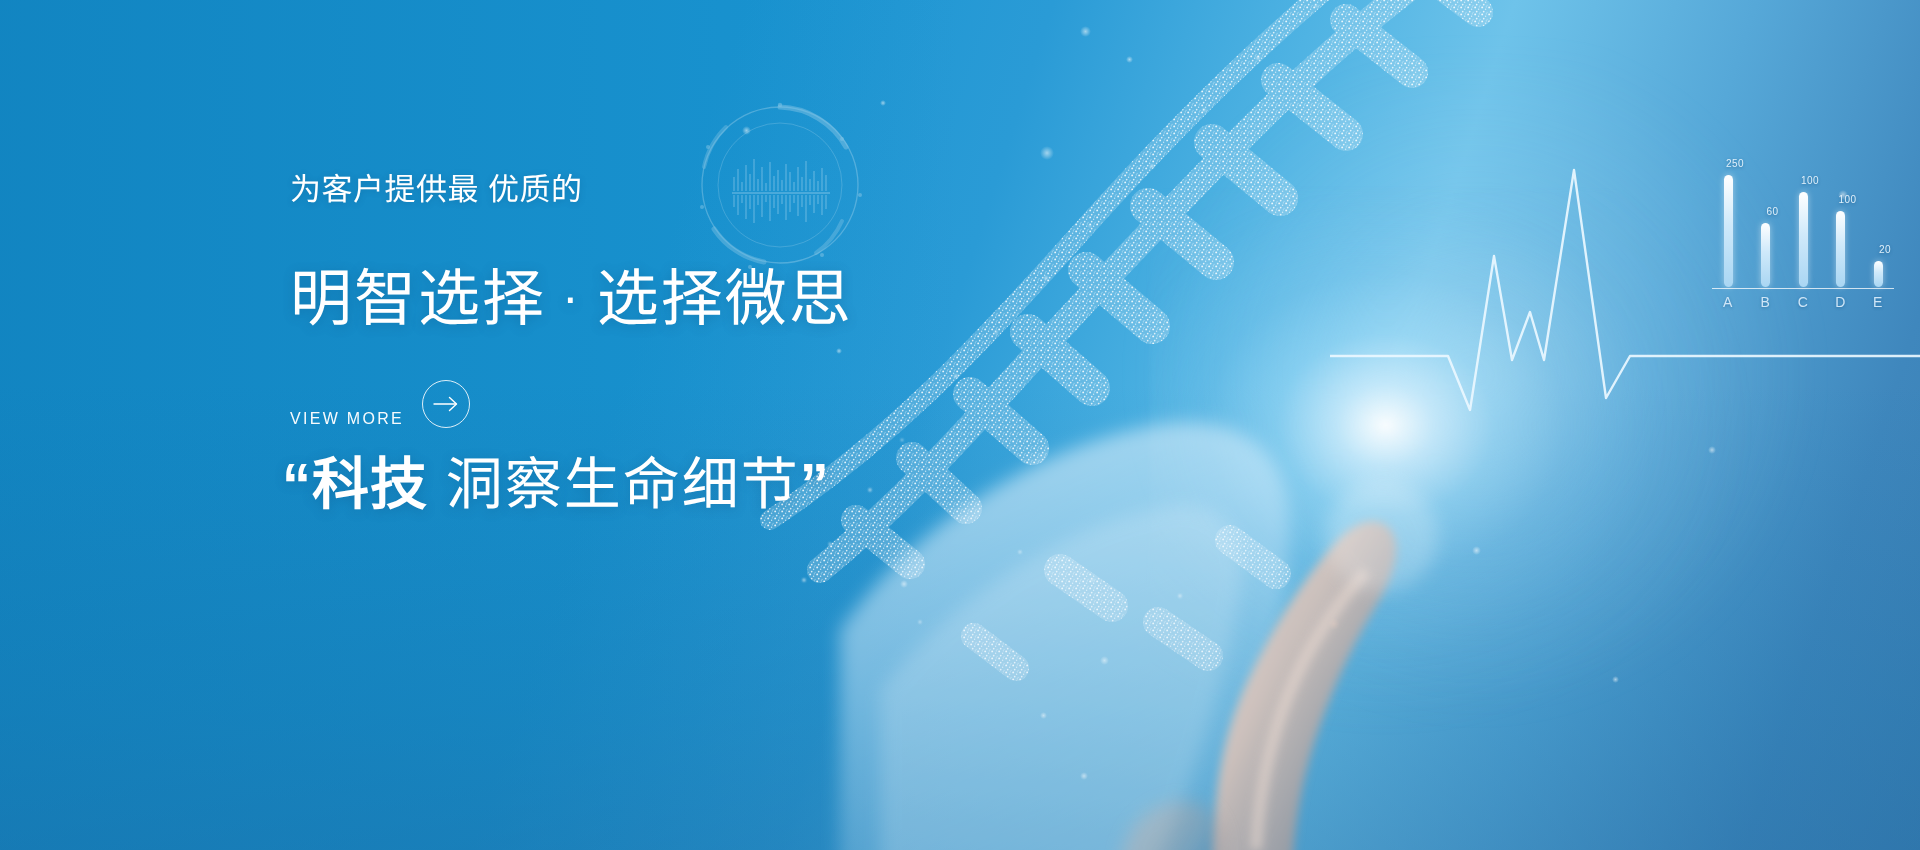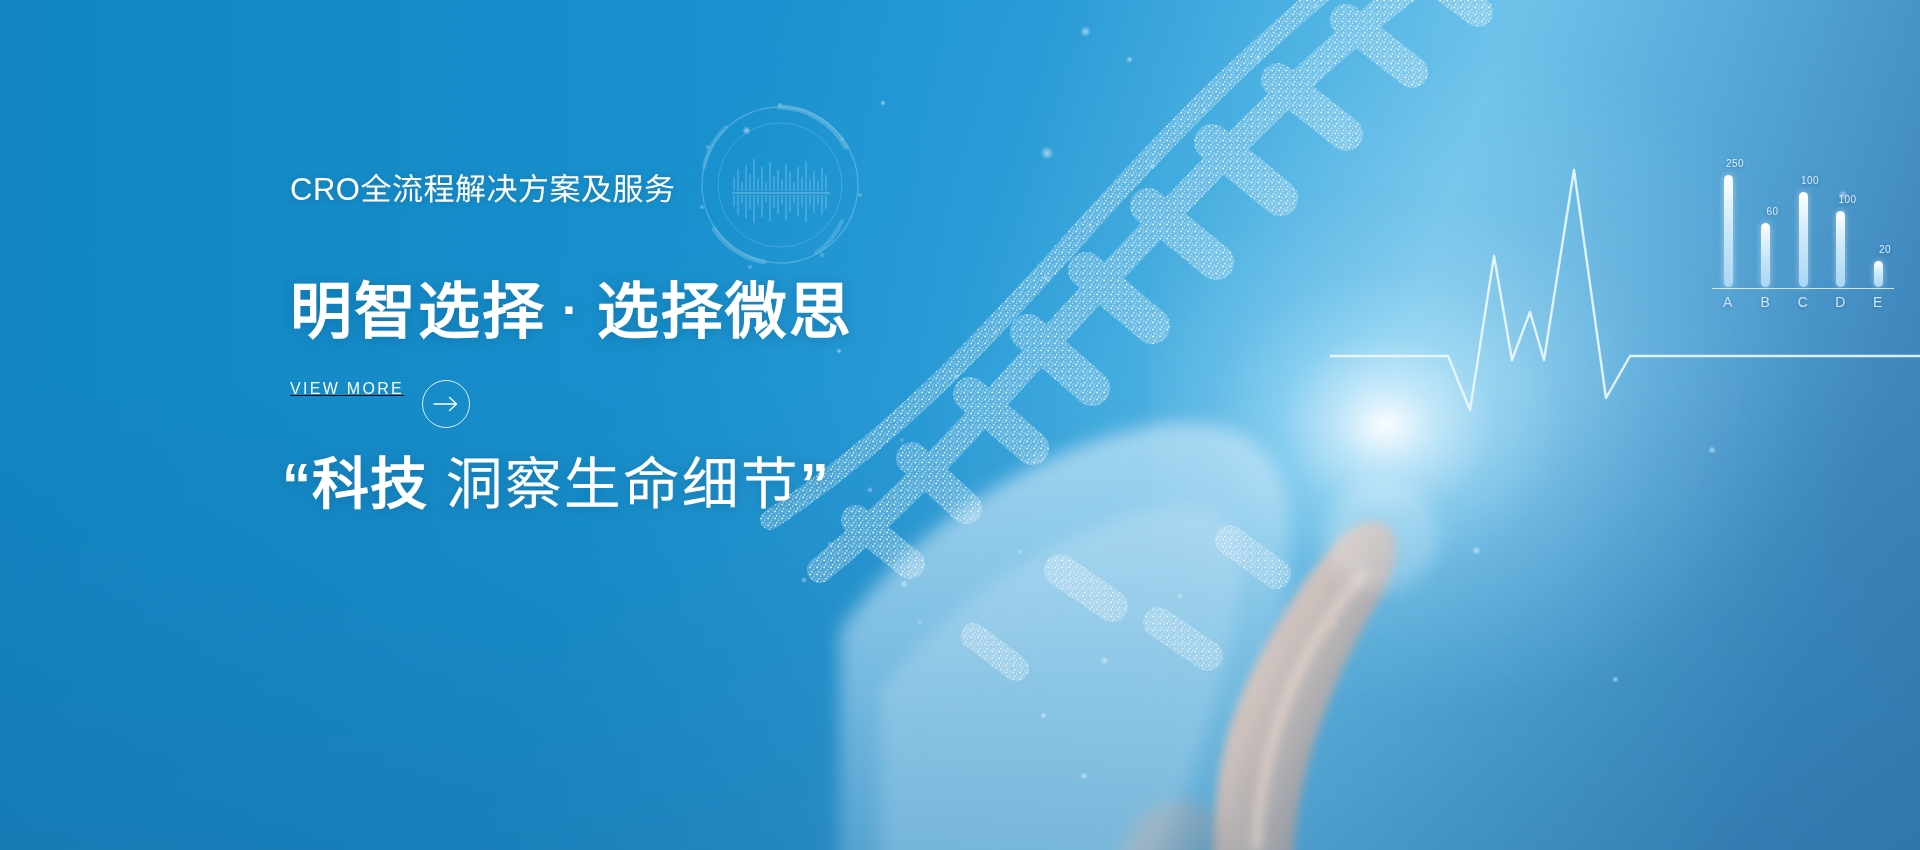--- a/index.html
+++ b/index.html
@@ -72,43 +72,42 @@
     font-size:31px;
     line-height:44px;
     letter-spacing:.5px;
     font-weight:400;
     text-shadow:0 1px 6px rgba(10,70,115,.28);
     white-space:nowrap;
   }
   .kicker .l2{display:block;}
 
   .headline{
-    position:absolute;top:272px;left:0;
+    position:absolute;top:259px;left:0;
     color:#ffffff;
     font-size:62px;
     line-height:76px;
-    font-weight:700;
+    font-weight:400;
     letter-spacing:2px;
     white-space:nowrap;
     text-shadow:0 2px 12px rgba(10,70,115,.30);
   }
   .headline .dot{
     display:inline-block;
     padding:0 16px;
     font-size:50px;
     vertical-align:6px;
   }
 
   
   .viewmore{
     position:absolute;top:380px;left:0;
-    display:flex;align-items:flex-start;gap:18px;
+    display:flex;align-items:flex-end;gap:18px;
     cursor:pointer;
     user-select:none;
-    text-decoration:underline;
   }
   .viewmore-label{
     color:#ffffff;
     font-size:16px;
     letter-spacing:2.3px;
     font-weight:400;
     opacity:.97;
   }
   .viewmore-circle{
     width:46px;height:46px;border-radius:50%;
@@ -420,21 +419,21 @@
       <span class="cat">B</span>
       <span class="cat">C</span>
       <span class="cat">D</span>
       <span class="cat">E</span>
     </div>
   </div>
 
   <div class="hero">
 
     <div class="kicker">
-      <span class="l2">CRO全流程解决方案及服务</span>
+      <span class="l1">为客户提供最 优质的</span>
     </div>
 
     <div class="headline">
       <span>明智选择</span><span class="dot">·</span><span>选择微思</span>
     </div>
 
     <div class="viewmore">
       <span class="viewmore-label">VIEW MORE</span>
       <span class="viewmore-circle">
         <svg width="26" height="16" viewBox="0 0 26 16">

